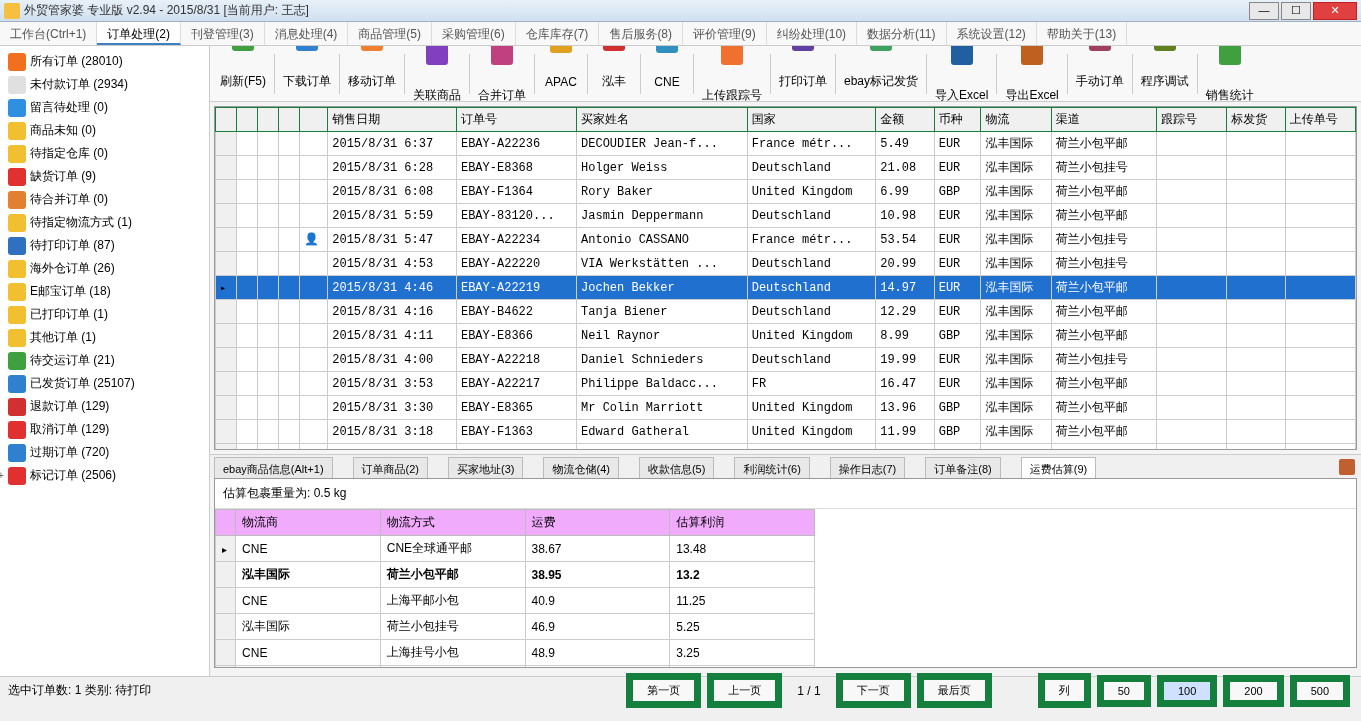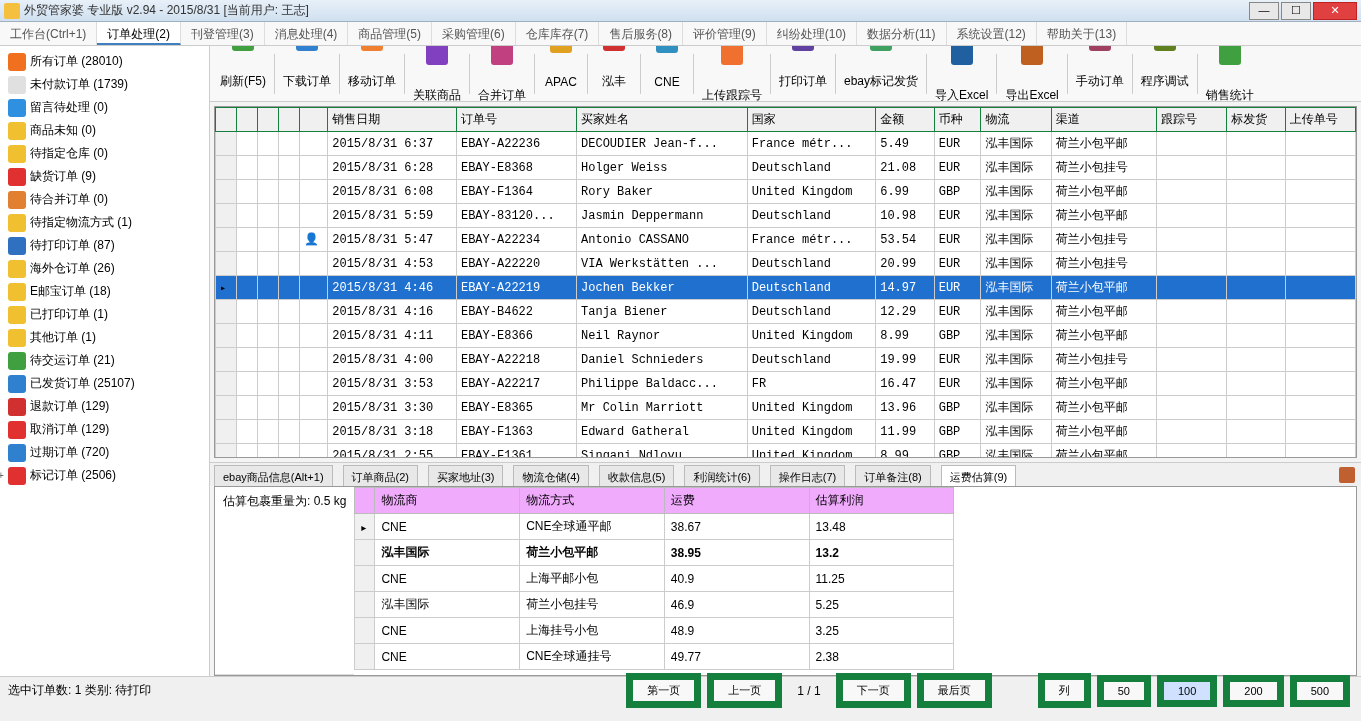--- a/index.html
+++ b/index.html
@@ -41,26 +41,26 @@
 .gridwrap { flex: 1; overflow: auto; background: #fff; margin: 4px; border: 1px solid #999; position: relative; }
 .grid { border-collapse: collapse; width: 100%; font-family: "Courier New", monospace; }
 .grid th { background: #f0f0f0; border: 1px solid #15803d; padding: 3px 4px; font-weight: normal; text-align: left; position: sticky; top: 0; font-family: "Microsoft YaHei"; height:22px;}
 .grid td { border: 1px solid #ccc; padding: 3px 4px; white-space: nowrap; overflow: hidden; height:21px;}
 .grid tr.sel td { background: #2070d0; color: #fff; }
 .rowhdr { width: 18px; background: #f0f0f0; }
 .rowptr::before { content: "▸"; color: #000; font-size: 10px; }
 
 
 .btabs { height: 24px; background: #f0f0f0; border-top: 1px solid #ccc; display: flex; padding-left: 4px; }
-.btab { padding: 4px 8px; border: 1px solid #bbb; border-bottom: none; background: #e8e8e8; margin-right: 10px; cursor: pointer; margin-top: 2px; font-size: 11px;}
+.btab { padding: 4px 8px; border: 1px solid #bbb; border-bottom: none; background: #e8e8e8; margin-right: 20px; cursor: pointer; margin-top: 2px; font-size: 11px;}
 .btab.active { background: #fff; }
 .btabs .bookic { margin-left:auto; margin-right:6px; align-self:center; width:16px;height:16px; background:#c06030; border-radius:2px;}
 
 
-.bpanel { height: 190px; background: #fff; margin: 0 4px 0 4px; border: 1px solid #999; display: flex; flex-direction: row; }
+.bpanel { height: 190px; background: #fff; margin: 0 4px 8px 4px; border: 1px solid #999; display: flex; flex-direction: column; }
 .bpinfo { padding: 6px 8px; border-bottom: 1px solid #ddd; }
 .bgridwrap { flex: 1; overflow: auto; }
 .bgrid { border-collapse: collapse; width: 600px; }
 .bgrid th { background: #f0abfc; border: 1px solid #bbb; padding: 4px 6px; font-weight: normal; text-align: left; }
 .bgrid td { border: 1px solid #ccc; padding: 4px 6px; }
 .bgrid tr.bold td { font-weight: bold; }
 
 
 .statusbar { height: 28px; background: #f0f0f0; border-top: 1px solid #ccc; display: flex; align-items: center; padding: 0 8px; }
 .pgbtn { padding: 3px 14px; border: 7px solid #15803d; background: #f8f8f8; margin: 0 3px; cursor: pointer; font-size: 11px; }
@@ -103,21 +103,21 @@
 
 <div class="main">
 
   <div class="sidebar" id="sidebar">
       <div class="siditem">
         <span class="sic c-all"></span>
         <span>所有订单 (28010)</span>
       </div>
       <div class="siditem">
         <span class="sic c-unpaid"></span>
-        <span>未付款订单 (1739)</span>
+        <span>未付款订单 (2934)</span>
       </div>
       <div class="siditem">
         <span class="sic c-msg"></span>
         <span>留言待处理 (0)</span>
       </div>
       <div class="siditem">
         <span class="sic c-unk"></span>
         <span>商品未知 (0)</span>
       </div>
       <div class="siditem">

